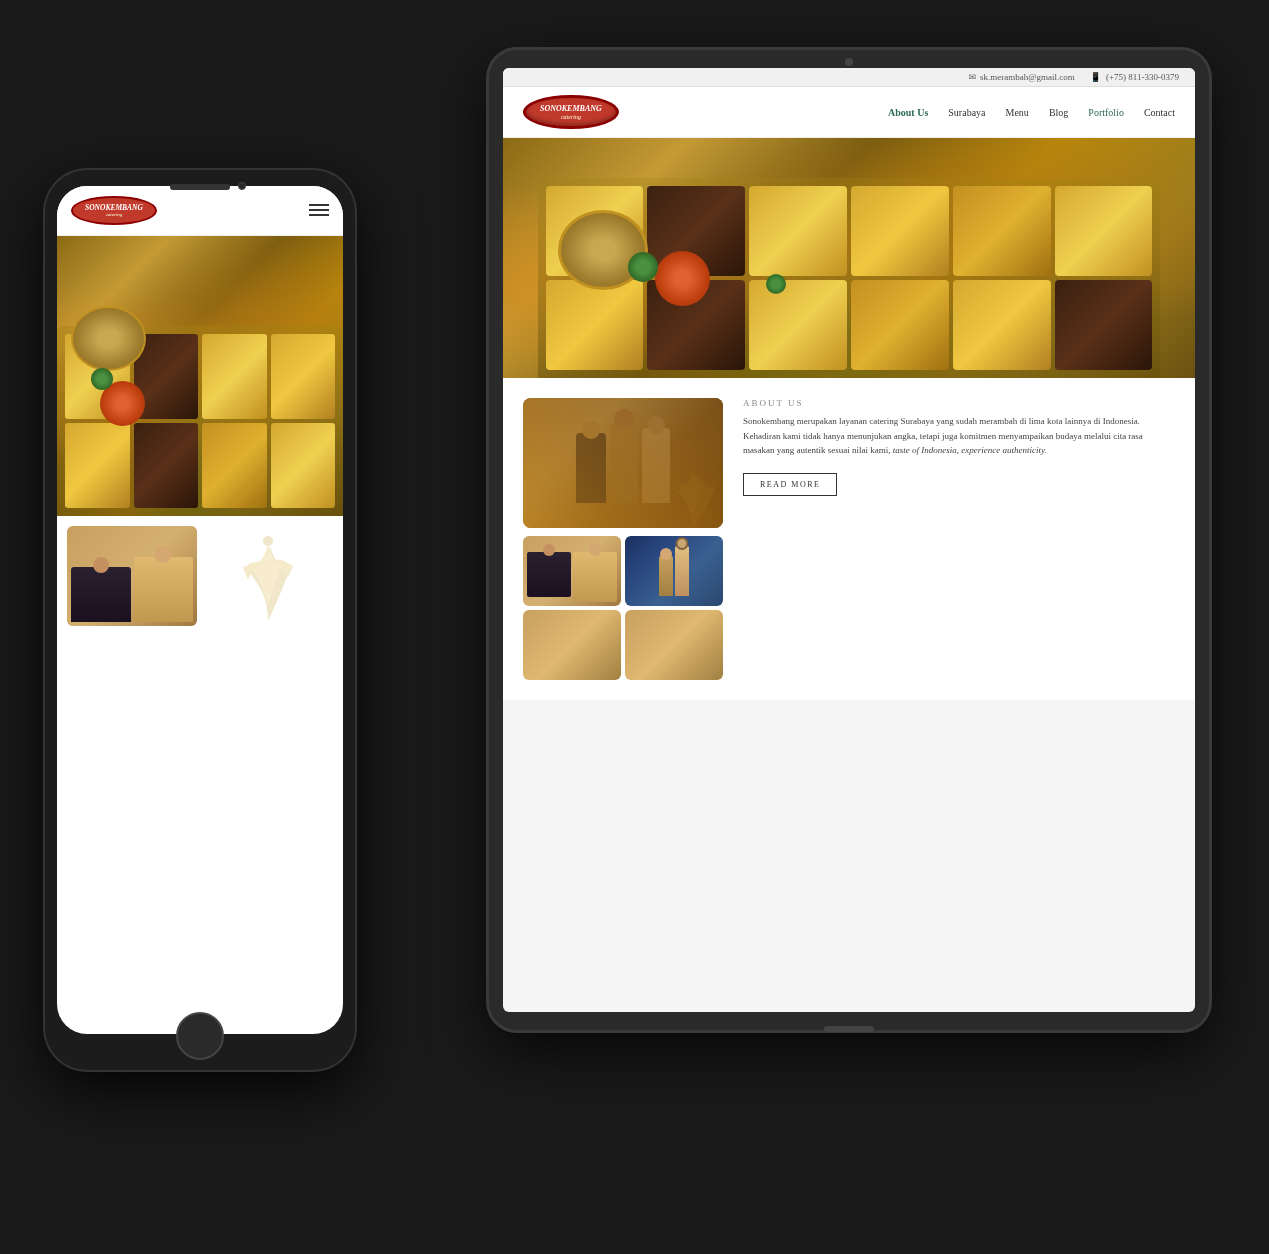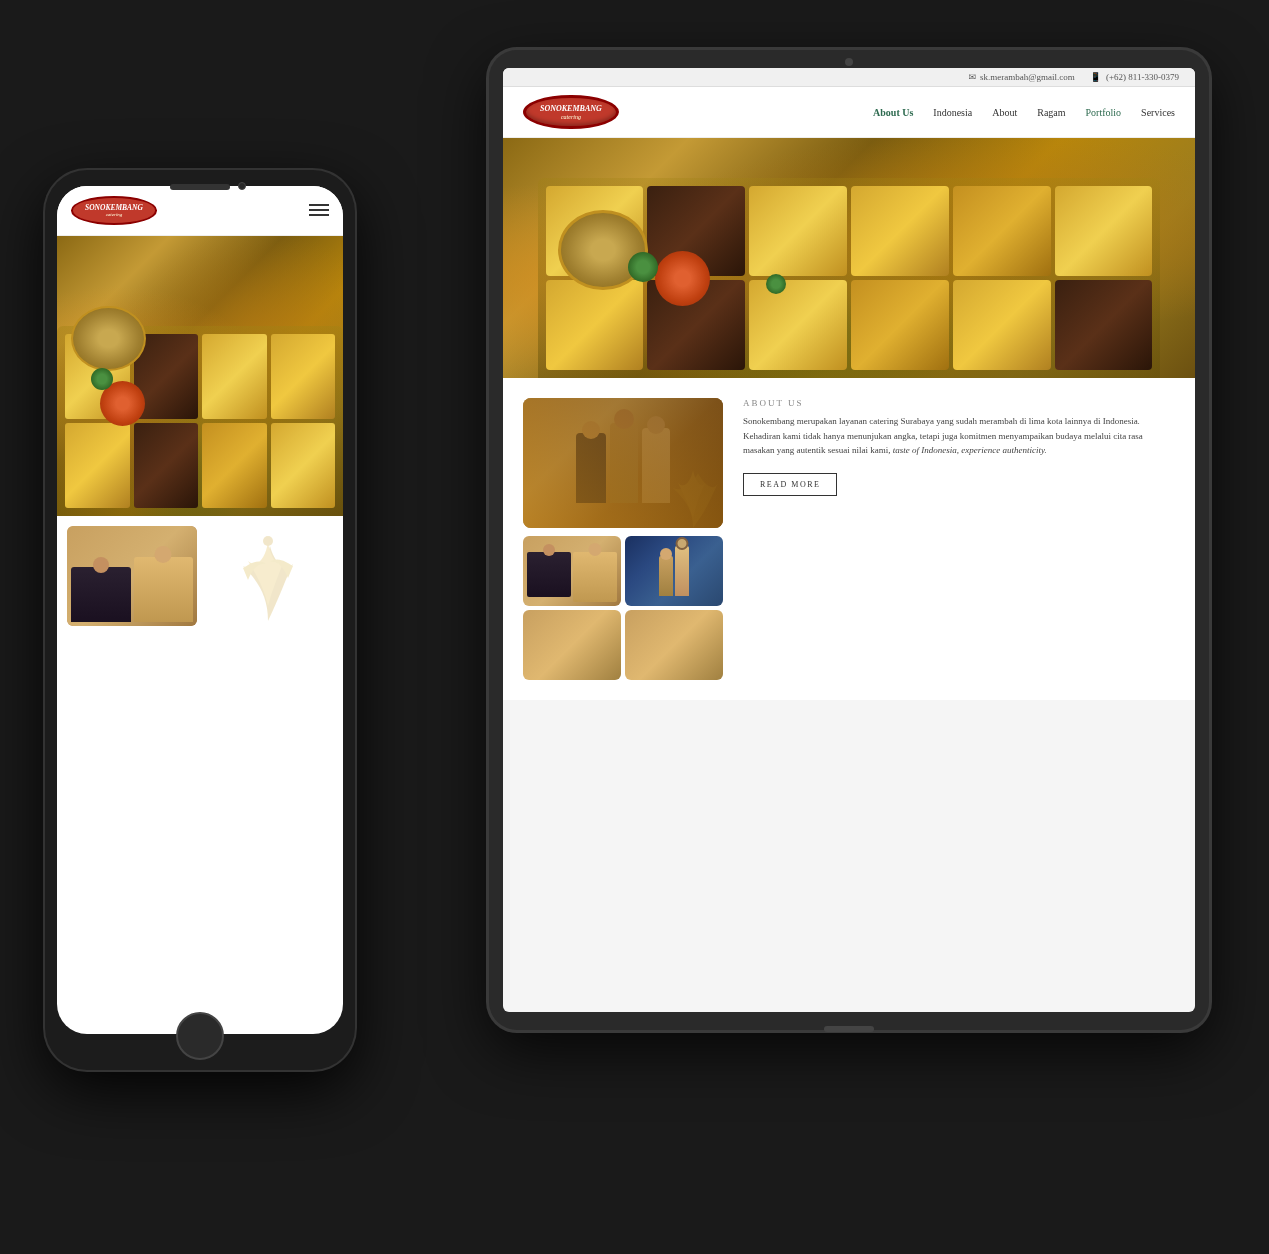--- a/index.html
+++ b/index.html
@@ -357,38 +357,38 @@
     <div class="tablet-camera"></div>
     <div class="tablet-screen">
 
       <div class="tablet-topbar">
         <div class="tablet-topbar-item">
           <span>✉</span>
           <span>sk.merambah@gmail.com</span>
         </div>
         <div class="tablet-topbar-item">
           <span>📱</span>
-          <span>(+62) 811-330-0379</span>
+          <span>(+75) 811-330-0379</span>
         </div>
       </div>
 
       <div class="tablet-nav">
         <div class="tablet-logo-area">
           <div class="tablet-logo-oval">
             <span style="font-size:8px;line-height:1.2;display:block;">SONOKEMBANG</span>
             <span style="font-size:6px;font-weight:normal;color:#ffd;display:block;">catering</span>
           </div>
         </div>
         <div class="tablet-nav-links">
           <a class="tablet-nav-link active">About Us</a>
-          <a class="tablet-nav-link">Indonesia</a>
-          <a class="tablet-nav-link">About</a>
-          <a class="tablet-nav-link">Ragam</a>
+          <a class="tablet-nav-link">Surabaya</a>
+          <a class="tablet-nav-link">Menu</a>
+          <a class="tablet-nav-link">Blog</a>
           <a class="tablet-nav-link" style="color:#2d6a4f;">Portfolio</a>
-          <a class="tablet-nav-link">Services</a>
+          <a class="tablet-nav-link">Contact</a>
         </div>
       </div>
 
       <div class="tablet-hero">
         <div class="tablet-hero-food"></div>
 
         <div style="position:absolute;bottom:0;left:5%;right:5%;height:200px;background:linear-gradient(180deg,rgba(160,130,20,0.3) 0%,rgba(100,80,10,0.5) 100%);border-radius:6px 6px 0 0;">
           <div style="display:grid;grid-template-columns:repeat(6,1fr);grid-template-rows:repeat(2,1fr);gap:4px;padding:8px;height:100%;">
             <div style="background:linear-gradient(135deg,#d4a830,#f0d050,#c09020);border-radius:4px;"></div>
             <div style="background:linear-gradient(135deg,#3a2010,#5a3018,#2a1508);border-radius:4px;"></div>

